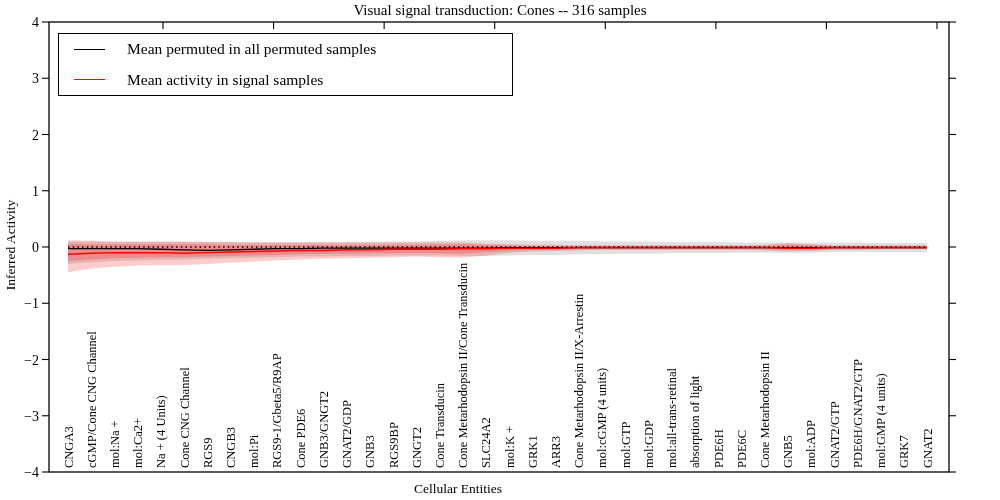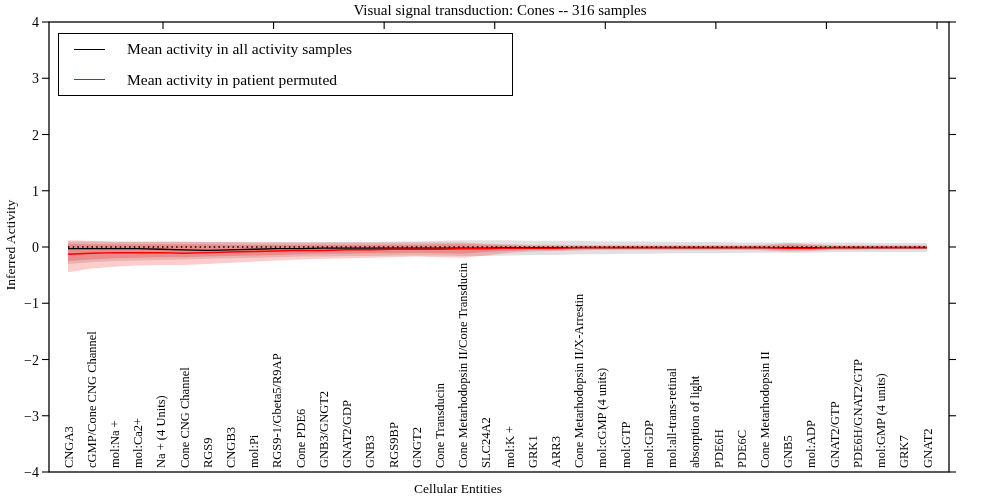--- a/index.html
+++ b/index.html
@@ -107,20 +107,20 @@
       <text x="838.6351351351351" y="468" text-anchor="start" font-size="12.5" fill="#000" transform="rotate(-90 838.6351351351351 468)">GNAT2/GTP</text>
       <text x="861.8513513513514" y="468" text-anchor="start" font-size="12.5" fill="#000" transform="rotate(-90 861.8513513513514 468)">PDE6H/GNAT2/GTP</text>
       <text x="885.0675675675676" y="468" text-anchor="start" font-size="12.5" fill="#000" transform="rotate(-90 885.0675675675676 468)">mol:GMP (4 units)</text>
       <text x="908.2837837837837" y="468" text-anchor="start" font-size="12.5" fill="#000" transform="rotate(-90 908.2837837837837 468)">GRK7</text>
       <text x="931.5" y="468" text-anchor="start" font-size="12.5" fill="#000" transform="rotate(-90 931.5 468)">GNAT2</text>
     </svg>
 
   <div id="legend">
     <div class="legend-row">
       <span class="swatch" style="border-top-color: rgb(0, 0, 0);"></span>
-      <span class="legend-label">Mean activity in all activity samples</span>
+      <span class="legend-label">Mean permuted in all permuted samples</span>
     </div>
     <div class="legend-row">
       <span class="swatch" style="border-top-color: rgb(255, 0, 0);"></span>
-      <span class="legend-label">Mean activity in patient permuted</span>
+      <span class="legend-label">Mean activity in signal samples</span>
     </div>
   </div>
 </div>
 
 </body></html>

